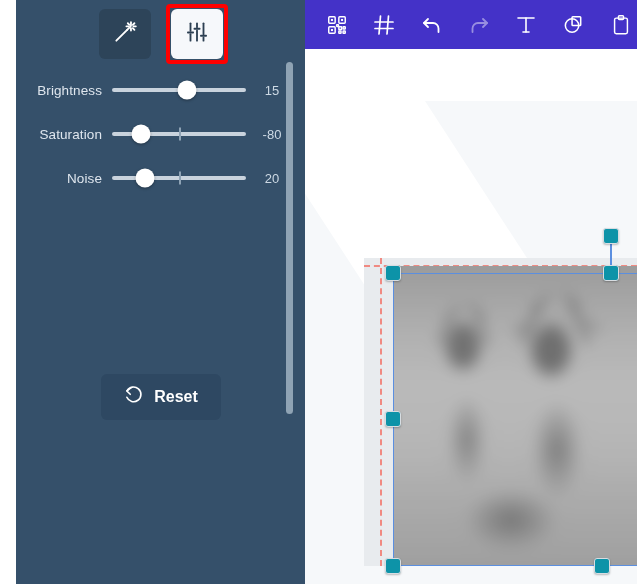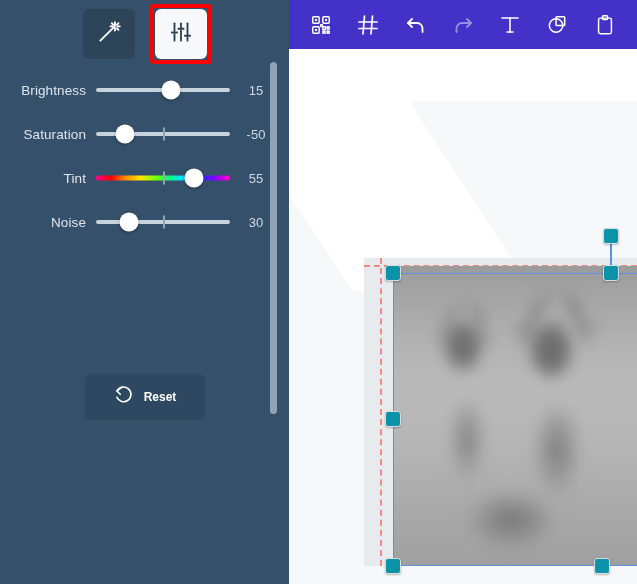--- a/index.html
+++ b/index.html
@@ -10,20 +10,21 @@
     overflow: hidden;
     font-family: "Liberation Sans", sans-serif;
     background: #ffffff;
   }
 
   #app {
     position: relative;
     width: 637px;
     height: 584px;
     display: flex;
+    padding-left: 16px;
   }
 
   
   #left-panel {
     position: relative;
     width: 289px;
     height: 584px;
     background: #35506a;
     flex: 0 0 289px;
     overflow: hidden;
@@ -164,21 +165,21 @@
     background: #2e4862;
     border-radius: 6px;
     display: flex;
     align-items: center;
     justify-content: center;
     gap: 9px;
     cursor: pointer;
     color: #ffffff;
   }
   #reset-label {
-    font-size: 12px;
+    font-size: 16px;
     font-weight: bold;
     color: #ffffff;
   }
 
   
   #left-scrollbar-track {
     position: absolute;
     right: 12px;
     top: 58px;
     width: 7px;
@@ -411,41 +412,32 @@
       </div>
 
 
       <div class="slider-row">
         <div class="slider-label">Saturation</div>
         <div class="slider-track-area">
           <div class="slider-track"></div>
           <div class="slider-tick" style="left:50%"></div>
           <div class="slider-thumb" style="left:21%"></div>
         </div>
-        <div class="slider-value">-50</div>
-      </div>
-
-      <div class="slider-row">
-        <div class="slider-label">Tint</div>
-        <div class="slider-track-area">
-          <div class="slider-track rainbow"></div>
-          <div class="slider-tick" style="left:50%"></div>
-          <div class="slider-thumb" style="left:72%"></div>
-        </div>
-        <div class="slider-value">55</div>
-      </div>
+        <div class="slider-value">-80</div>
+      </div>
+
 
       <div class="slider-row">
         <div class="slider-label">Noise</div>
         <div class="slider-track-area">
           <div class="slider-track"></div>
           <div class="slider-tick" style="left:50%"></div>
           <div class="slider-thumb" style="left:24%"></div>
         </div>
-        <div class="slider-value">30</div>
+        <div class="slider-value">20</div>
       </div>
 
 
     </div>
 
     <div id="reset-wrap">
       <div id="reset-button">
         <span>
           <svg width="22" height="22" viewBox="0 0 24 24" fill="none" stroke="#ffffff" stroke-width="1.8" stroke-linecap="round" stroke-linejoin="round">
             <path d="M4.5 7.5 A8 8 0 1 1 4.2 14.5"></path>

